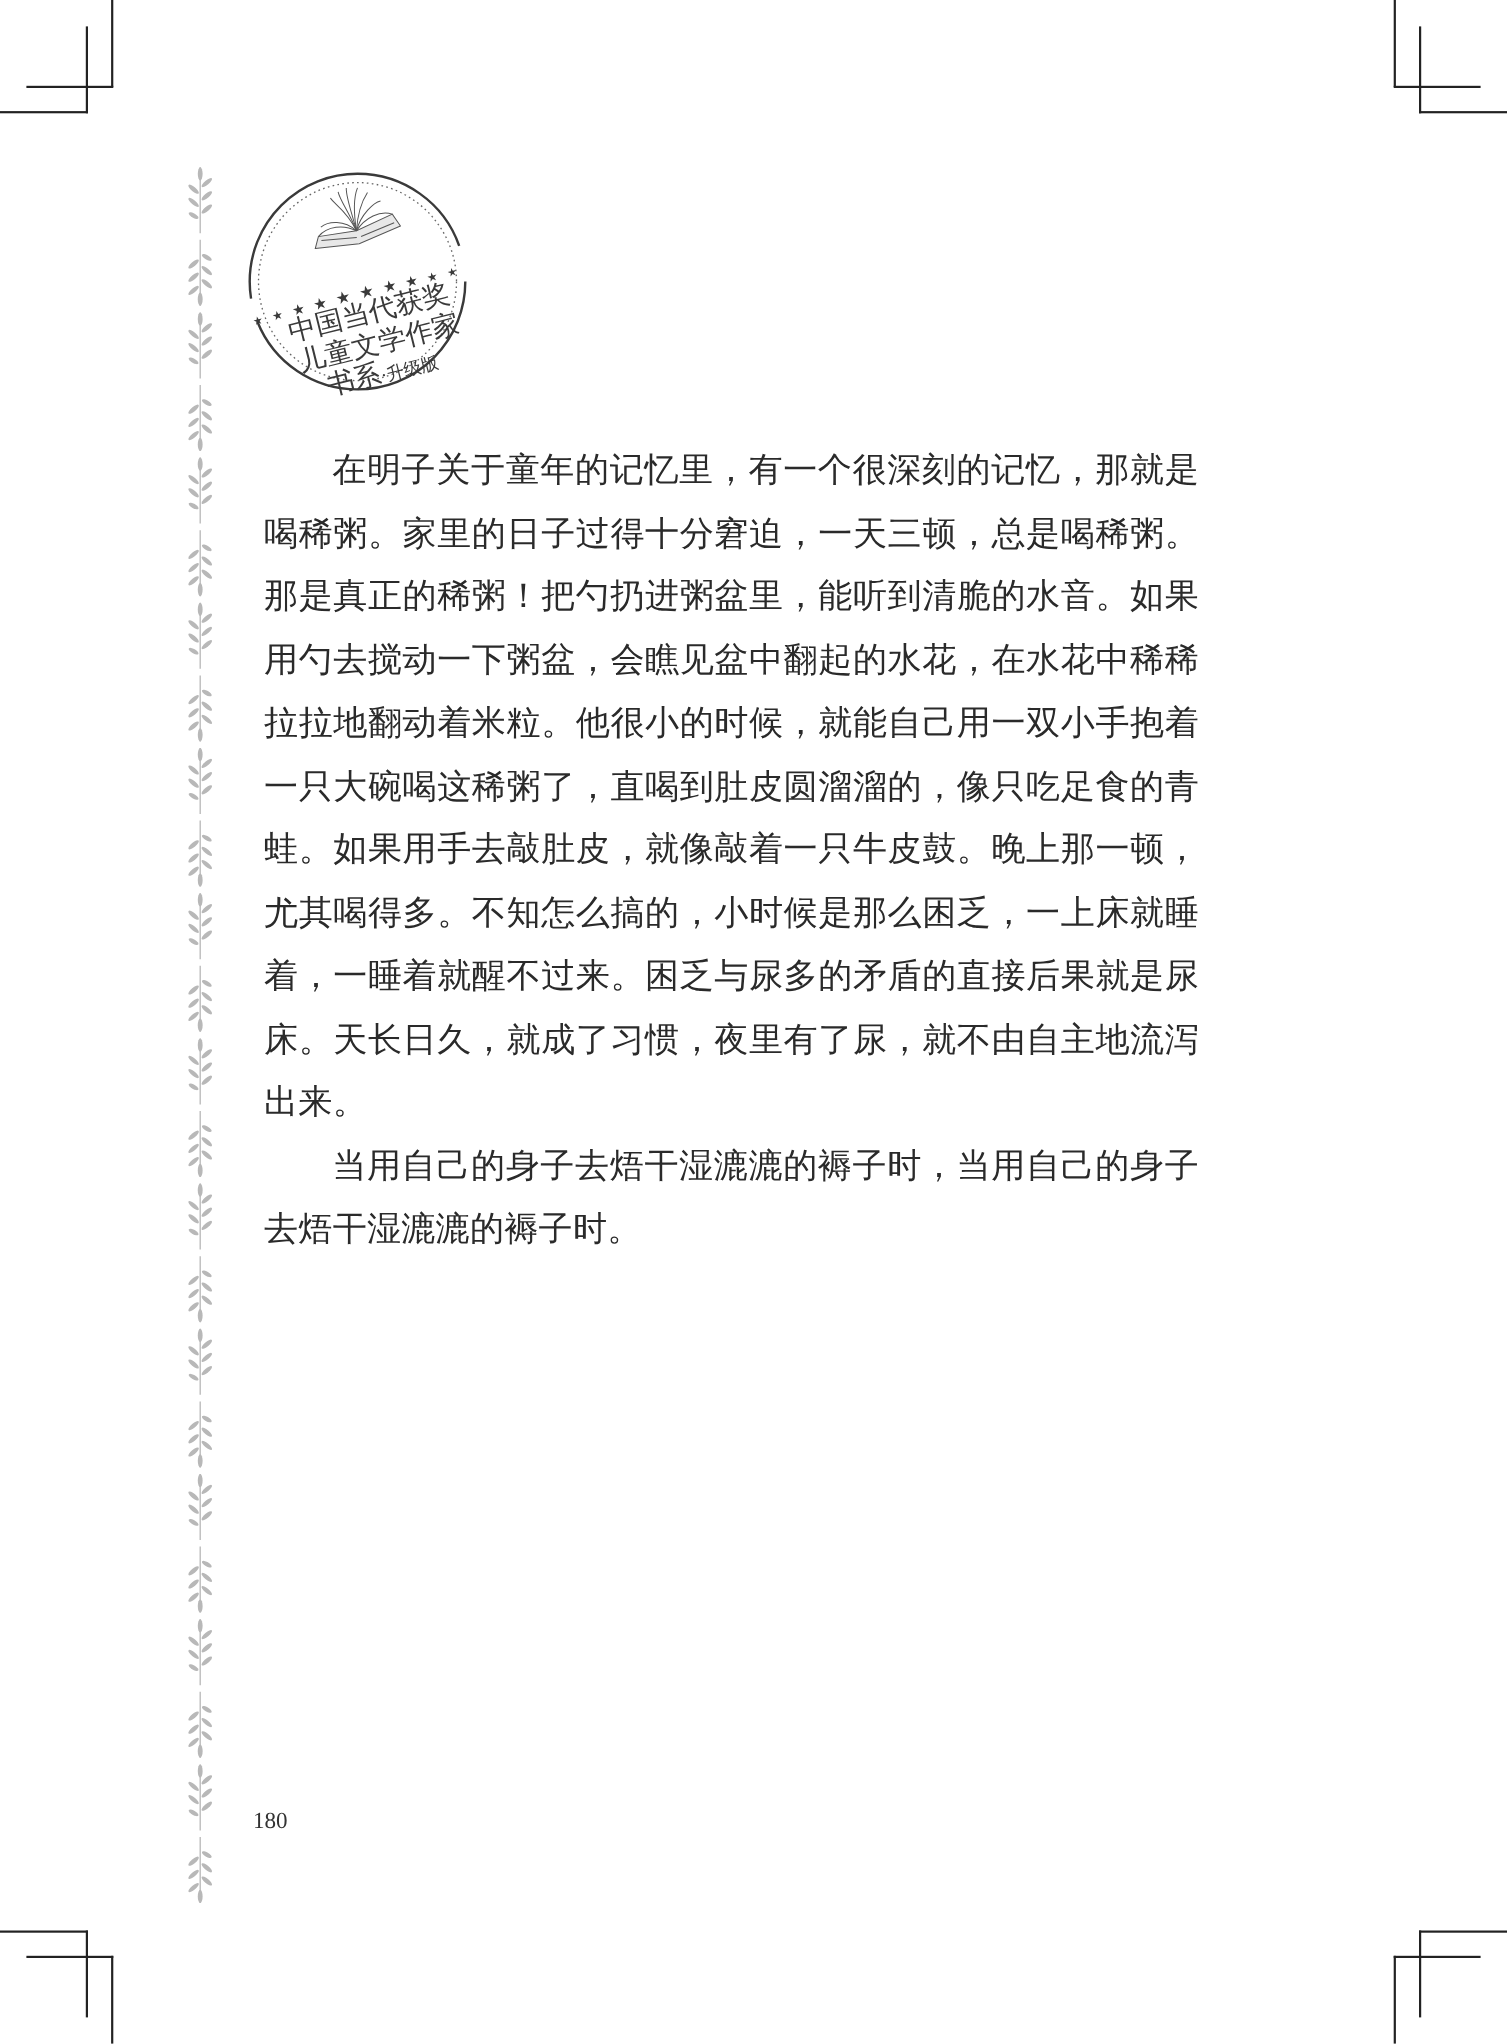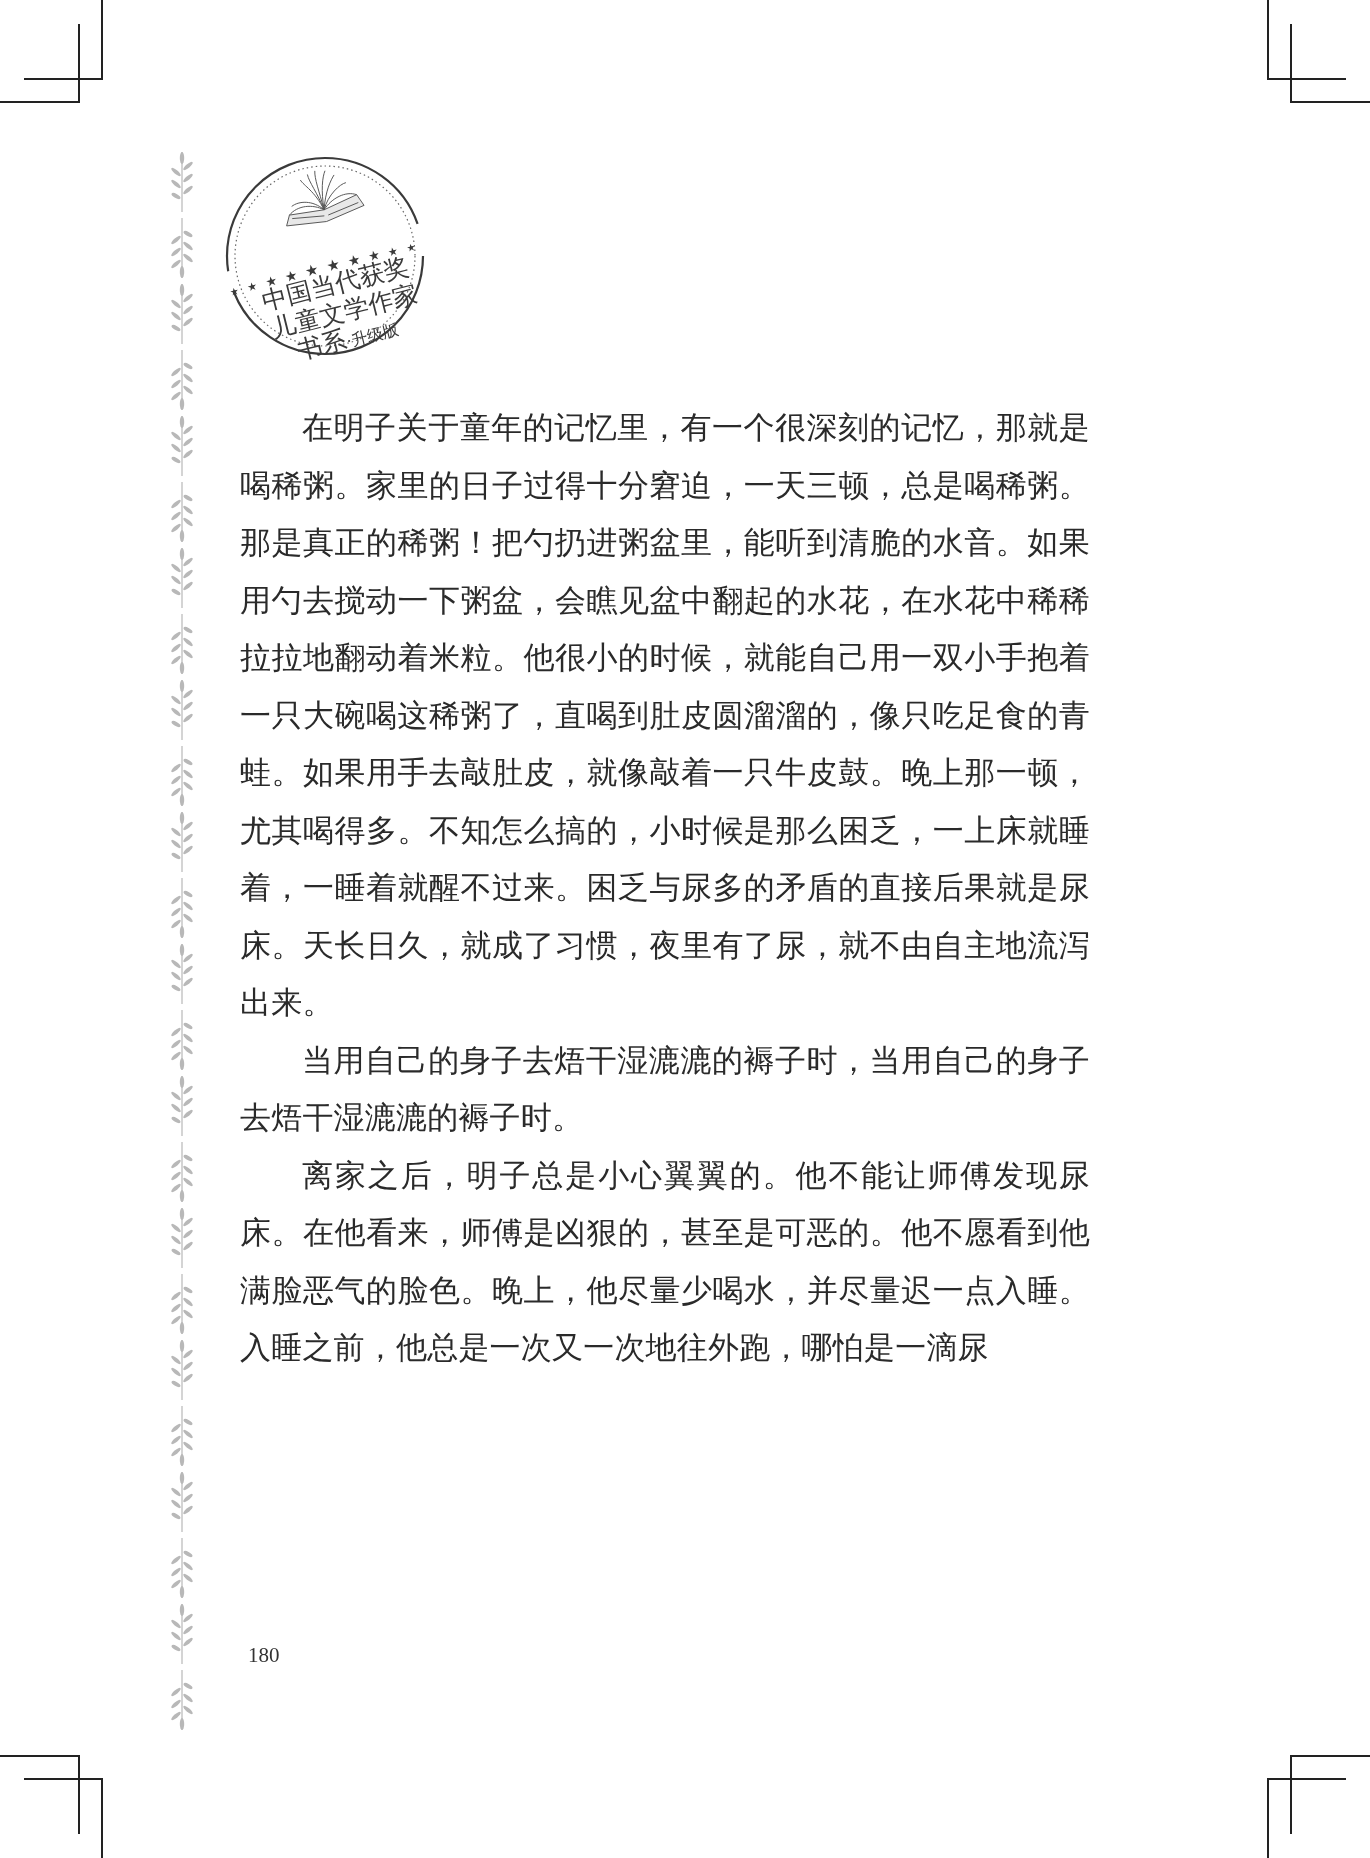--- a/index.html
+++ b/index.html
@@ -8,21 +8,21 @@
   .sprigs { position: absolute; left: 164px; top: 150px; width: 36px; height: 1580px; }
   .stamp { position: absolute; left: 222px; top: 152px; width: 210px; height: 210px; }
   .body-text {
     position: absolute; left: 240px; top: 399px; width: 850px;
     font-family: "DejaVu Serif", "Liberation Serif", serif;
     font-size: 31px; line-height: 57.5px; color: #2a2a2a;
     letter-spacing: 0.2px;
   }
   .body-text p { margin: 0; text-indent: 2em; text-align: justify; text-align-last: left; }
   .page-number {
-    position: absolute; left: 248px; top: 1643px;
+    position: absolute; left: 230px; top: 1643px;
     font-family: "Liberation Serif", "DejaVu Serif", serif;
     font-size: 21px; color: #333;
   }
   .stamp-text {
     font-family: "DejaVu Serif", "Liberation Serif", serif;
     fill: #3a3a3a;
   }
 </style>
 </head>
 <body>
@@ -137,16 +137,15 @@
       <text x="62" y="199">
         <tspan font-size="25">书系</tspan><tspan font-size="16">·升级版</tspan>
       </text>
     </g>
   </svg>
 </div>
 
 <div class="body-text">
   <p>在明子关于童年的记忆里，有一个很深刻的记忆，那就是喝稀粥。家里的日子过得十分窘迫，一天三顿，总是喝稀粥。那是真正的稀粥！把勺扔进粥盆里，能听到清脆的水音。如果用勺去搅动一下粥盆，会瞧见盆中翻起的水花，在水花中稀稀拉拉地翻动着米粒。他很小的时候，就能自己用一双小手抱着一只大碗喝这稀粥了，直喝到肚皮圆溜溜的，像只吃足食的青蛙。如果用手去敲肚皮，就像敲着一只牛皮鼓。晚上那一顿，尤其喝得多。不知怎么搞的，小时候是那么困乏，一上床就睡着，一睡着就醒不过来。困乏与尿多的矛盾的直接后果就是尿床。天长日久，就成了习惯，夜里有了尿，就不由自主地流泻出来。</p>
   <p>当用自己的身子去焐干湿漉漉的褥子时，当用自己的身子去焐干湿漉漉的褥子时。</p>
-  <p>离家之后，明子总是小心翼翼的。他不能让师傅发现尿床。在他看来，师傅是凶狠的，甚至是可恶的。他不愿看到他满脸恶气的脸色。晚上，他尽量少喝水，并尽量迟一点入睡。入睡之前，他总是一次又一次地往外跑，哪怕是一滴尿</p>
 </div>
 
 <div class="page-number">180</div>
 
 </body></html>

